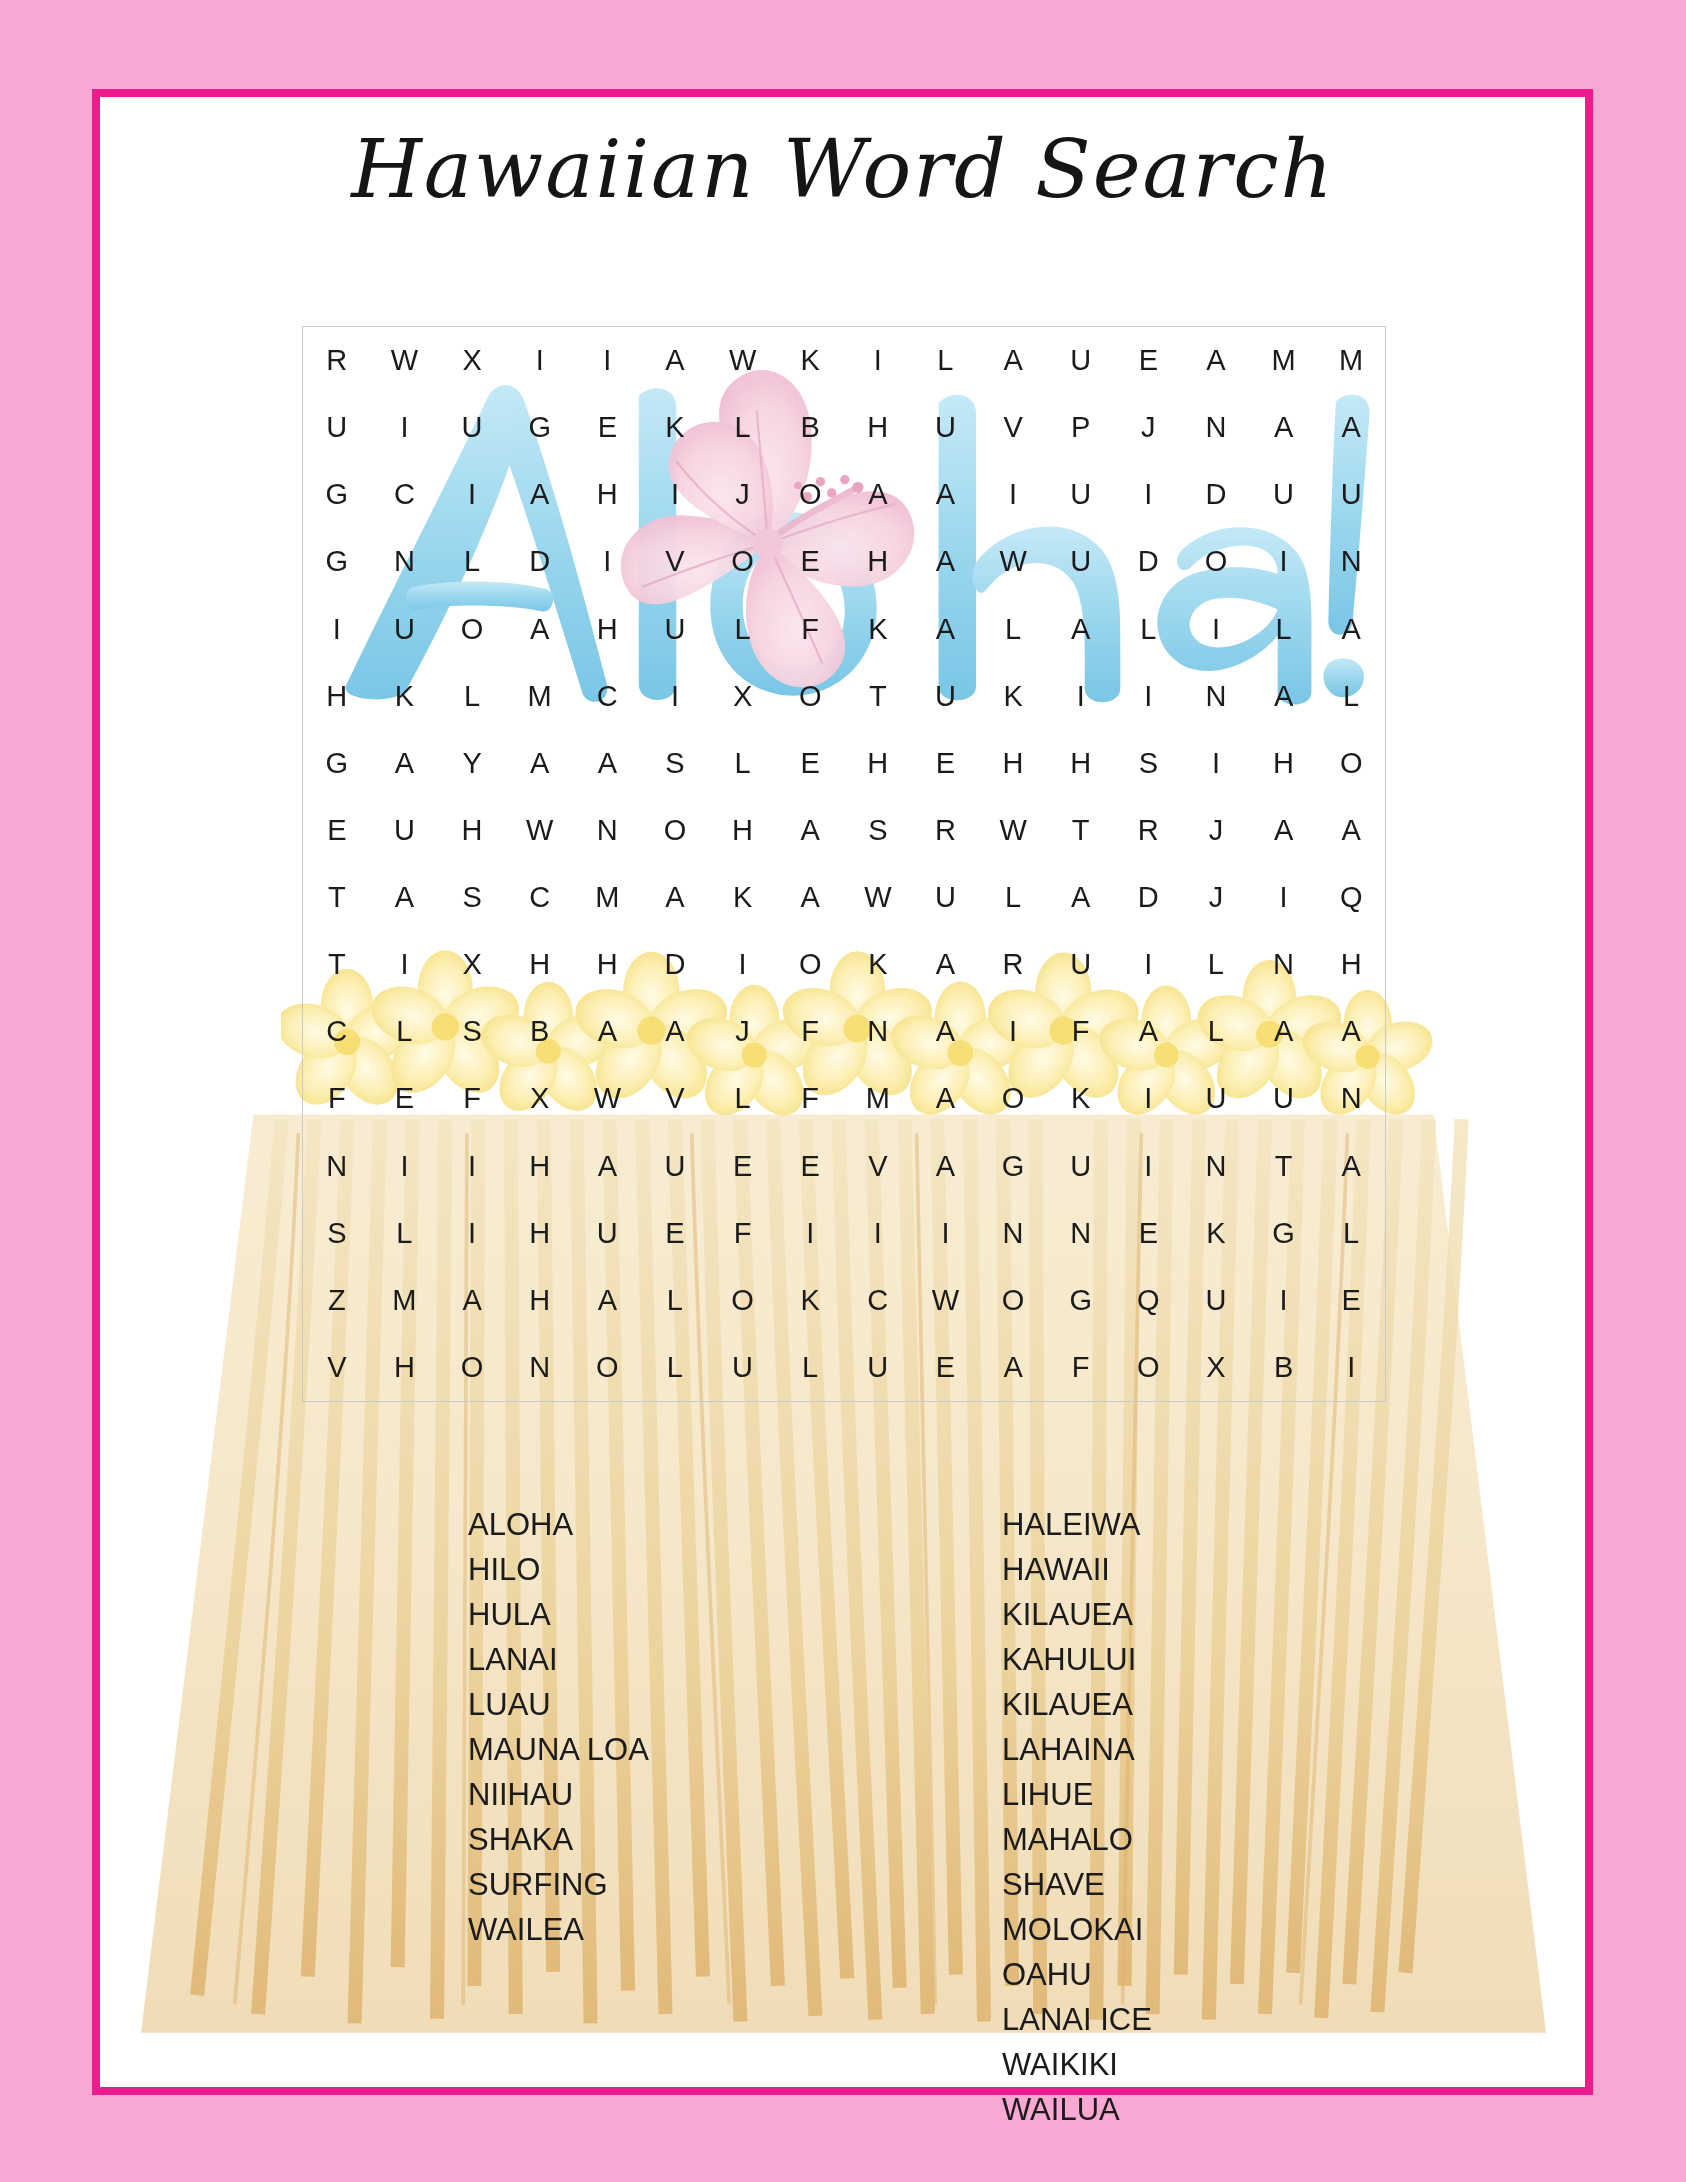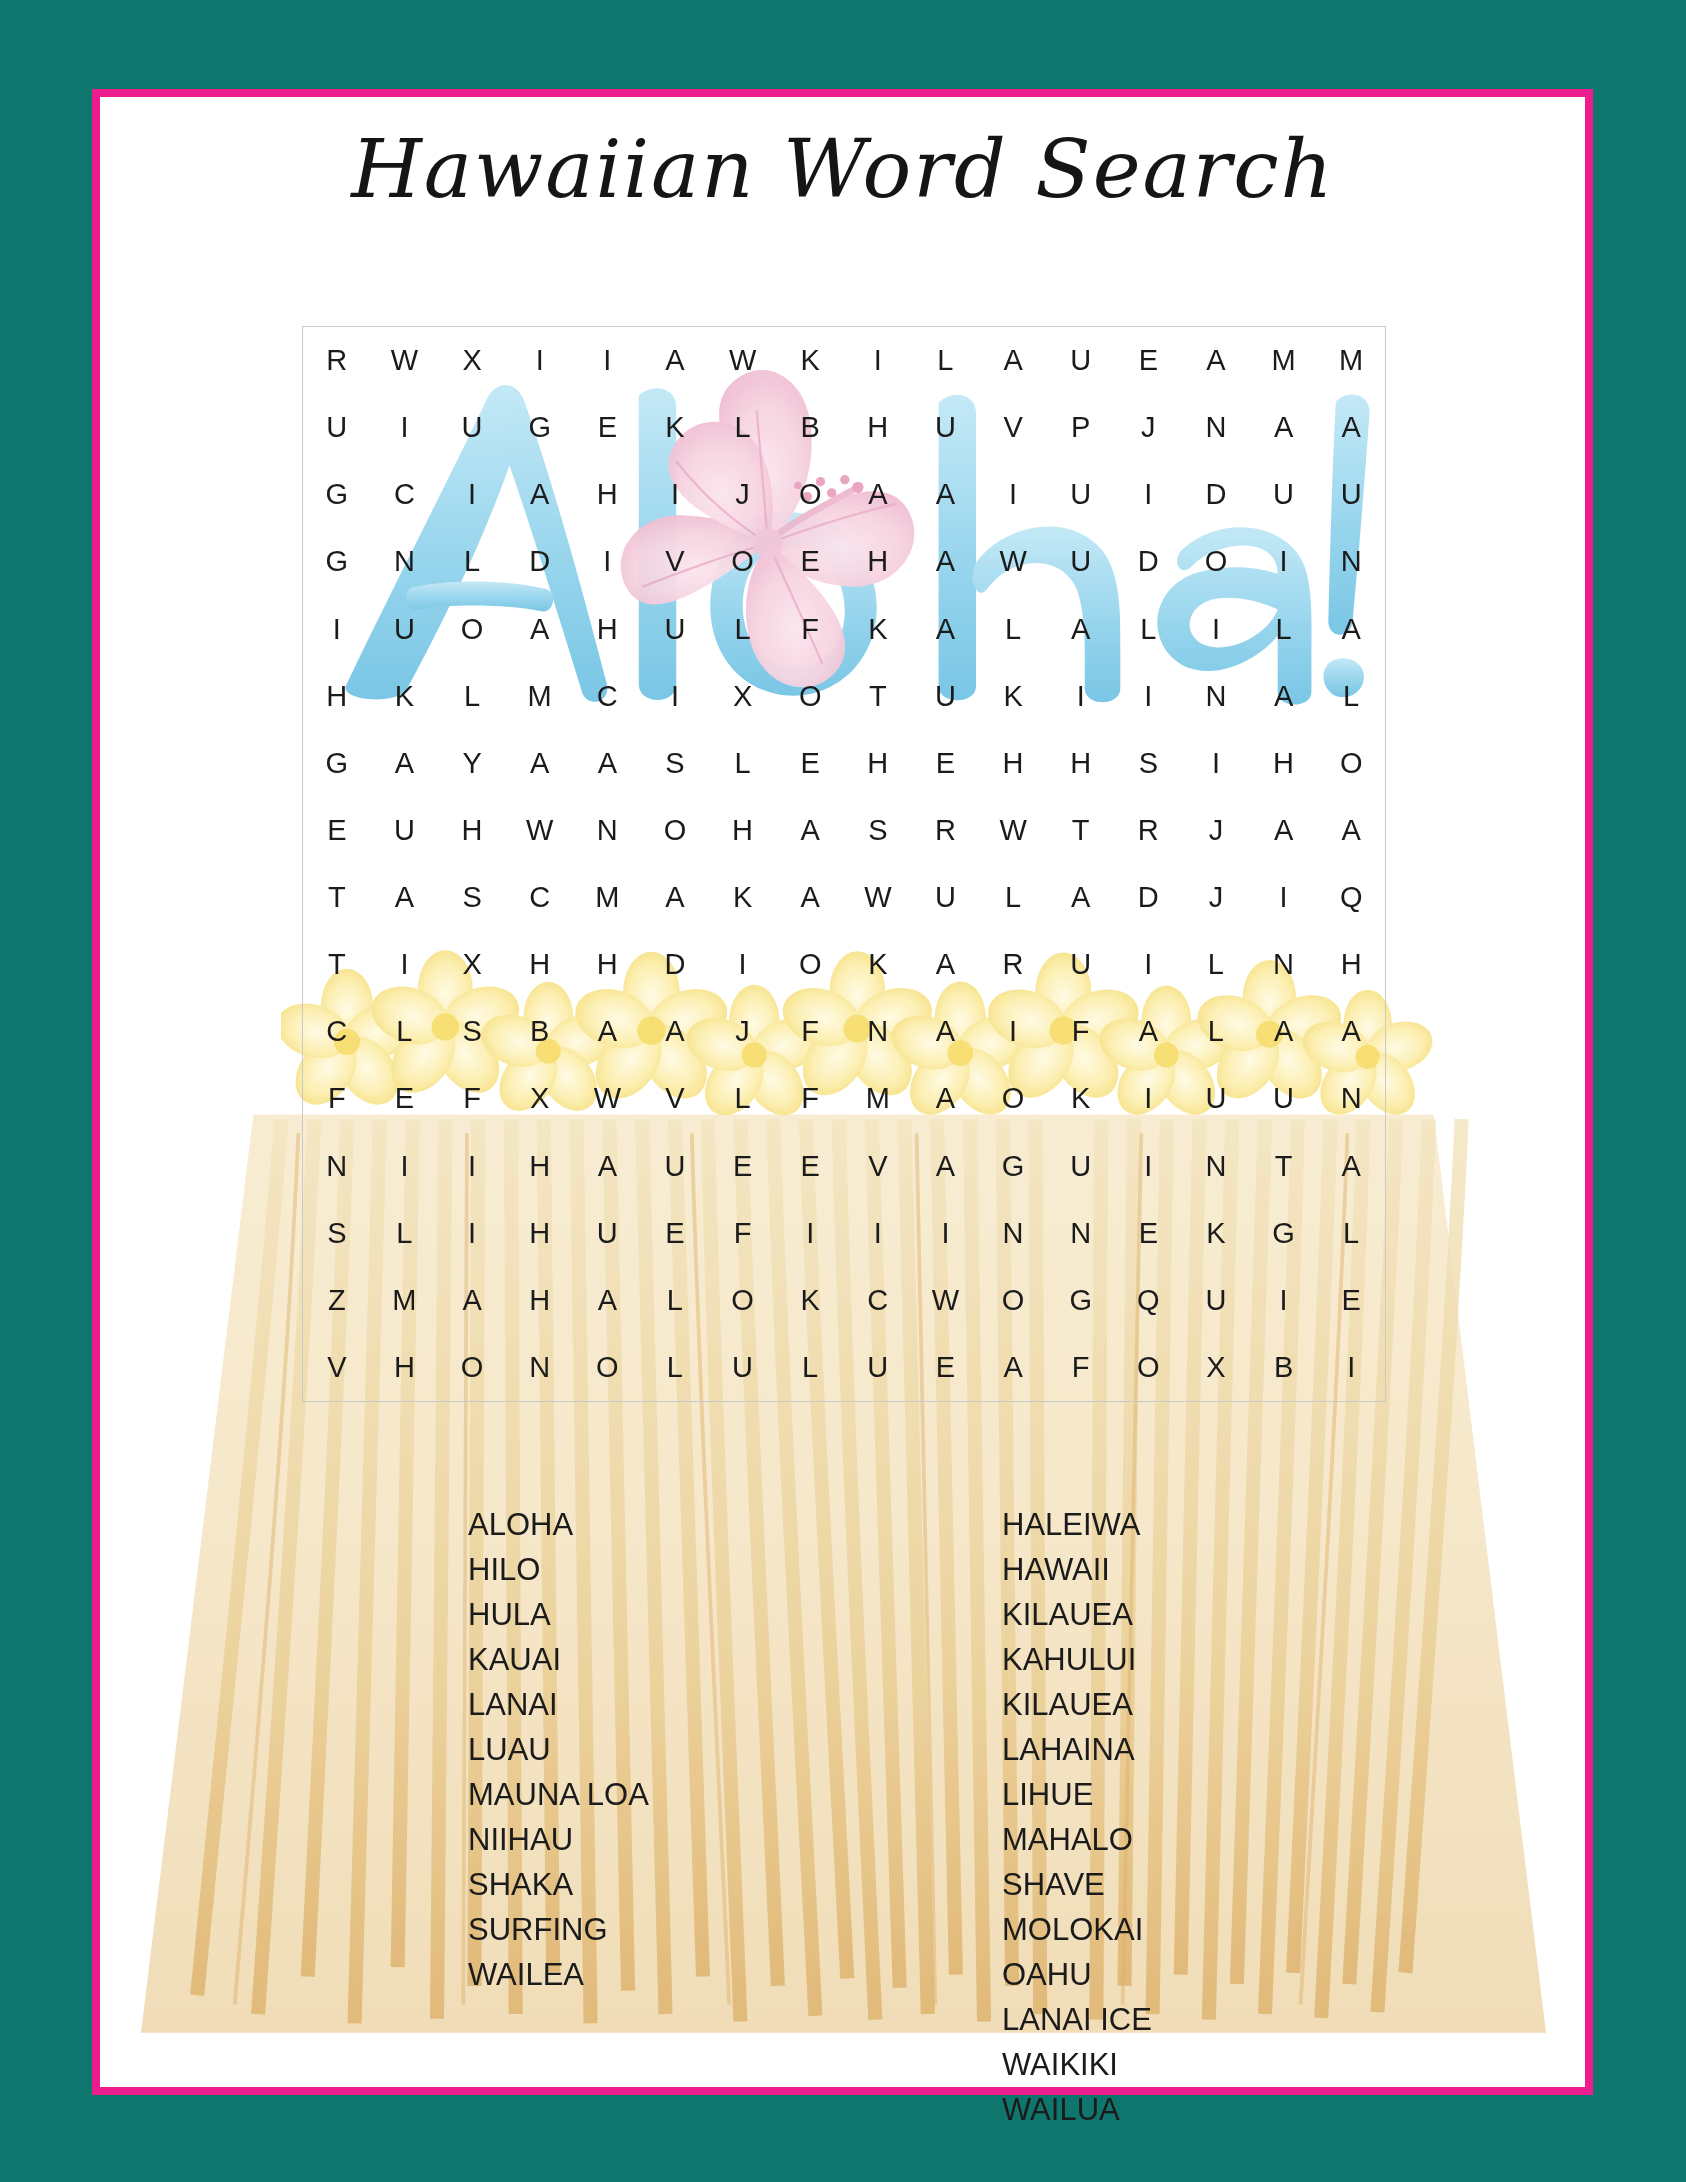--- a/index.html
+++ b/index.html
@@ -14,21 +14,21 @@
     position: relative;
     overflow: hidden;
   }
 
   
   #page {
     position: absolute;
     left: 0; top: 0;
     width: 1686px;
     height: 2182px;
-    background: #0f766e;
+    background: #f9a8d4;
   }
   #border-frame {
     position: absolute;
     left: 92px;
     top: 89px;
     width: 1501px;
     height: 2006px;
     border: 8.4px solid #ec1c8e;
     box-sizing: border-box;
     background: #ffffff;
@@ -608,21 +608,20 @@
       <span class="cell">B</span>
       <span class="cell">I</span>
     </div>
   </div>
 
   <div id="word-list">
     <div class="word-col">
       <span class="word">ALOHA</span>
       <span class="word">HILO</span>
       <span class="word">HULA</span>
-      <span class="word">KAUAI</span>
       <span class="word">LANAI</span>
       <span class="word">LUAU</span>
       <span class="word">MAUNA LOA</span>
       <span class="word">NIIHAU</span>
       <span class="word">SHAKA</span>
       <span class="word">SURFING</span>
       <span class="word">WAILEA</span>
     </div>
     <div class="word-col">
       <span class="word">HALEIWA</span>

